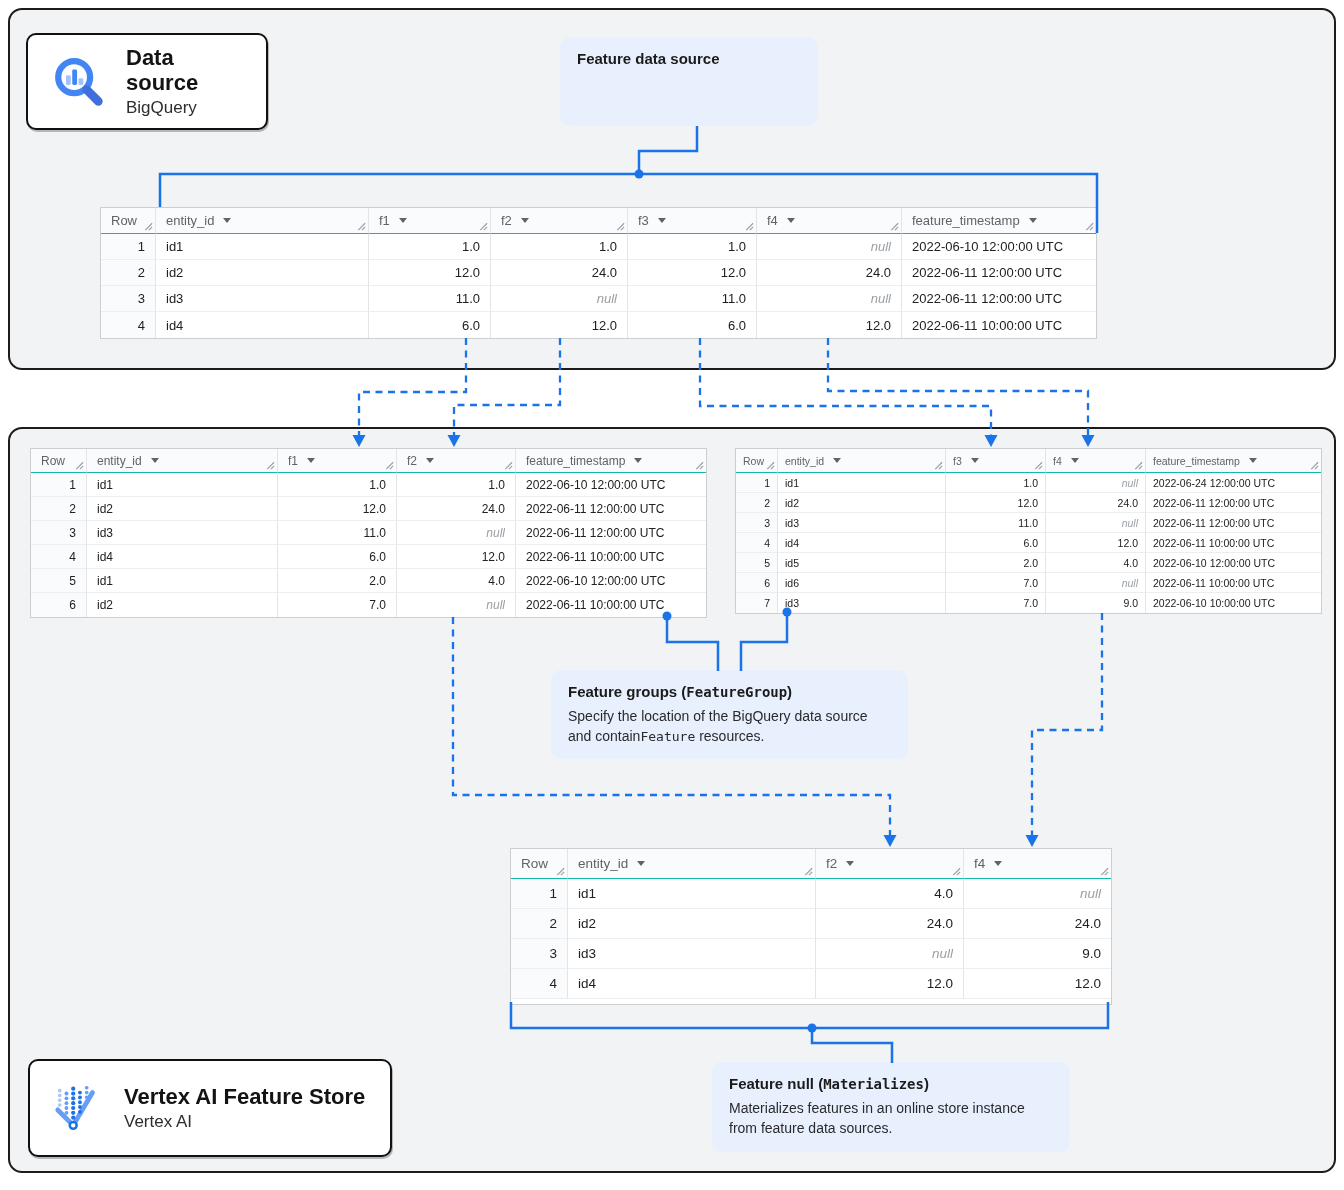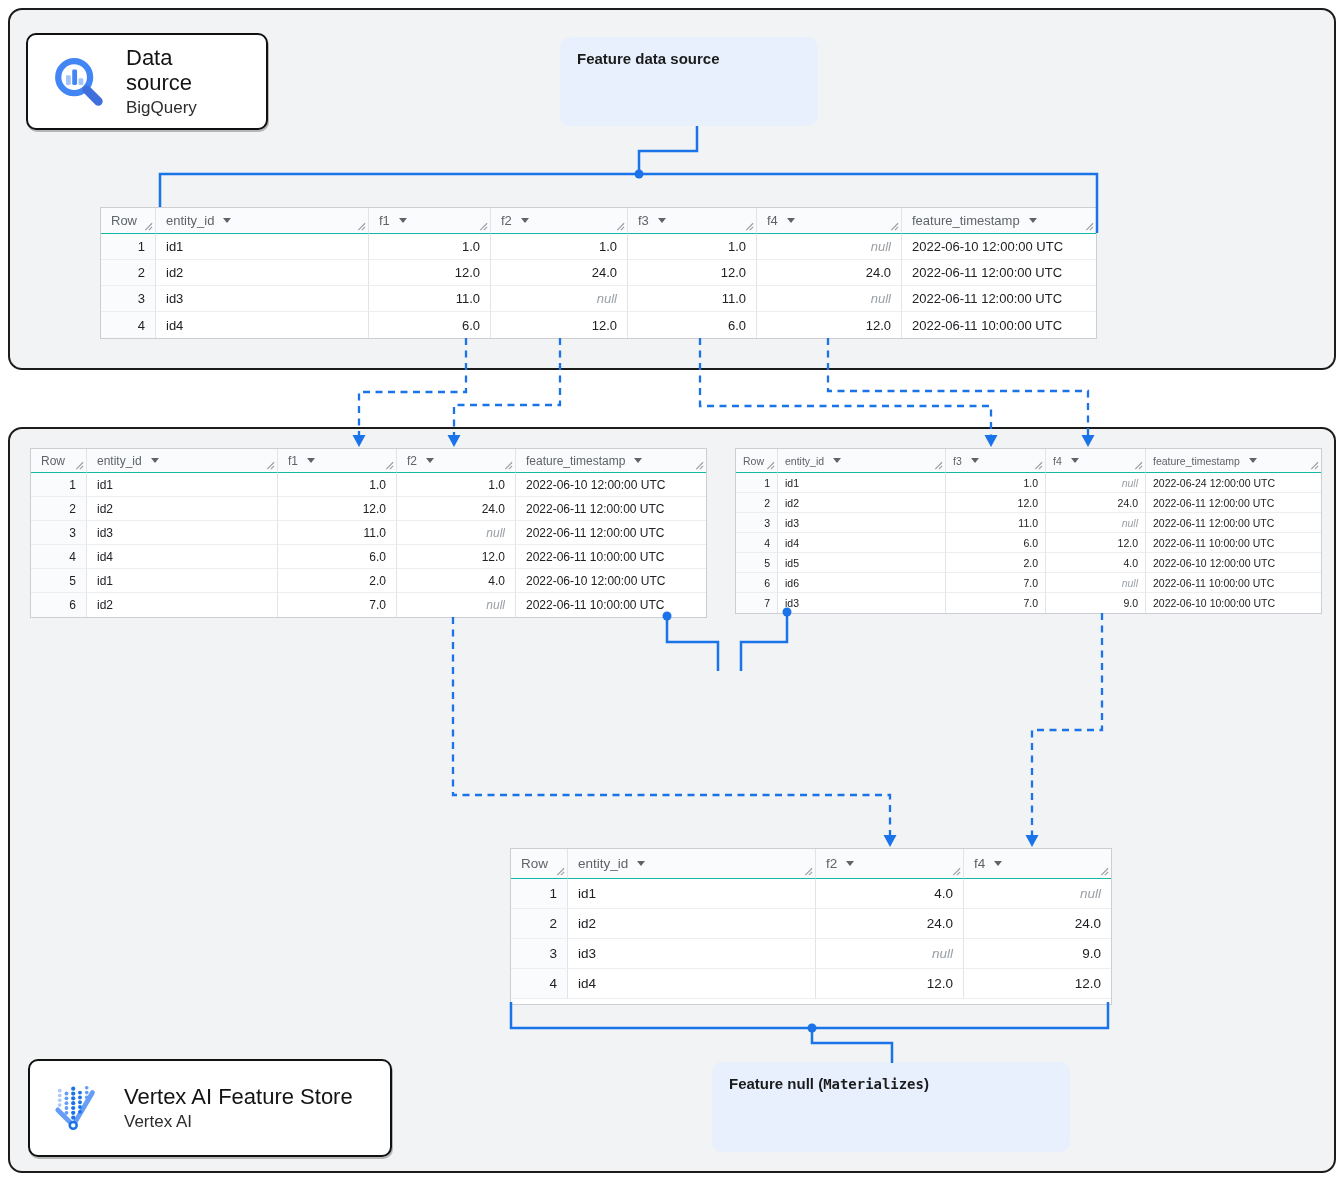--- a/index.html
+++ b/index.html
@@ -8,21 +8,21 @@
   #stage { position:relative; width:1344px; height:1190px; }
 
   .container { position:absolute; background:#f1f3f4; border:2px solid #1c1c1c; border-radius:14px; }
   #top-container { left:8px; top:8px; width:1328px; height:362px; }
   #mid-container { left:8px; top:427px; width:1328px; height:746px; }
 
   .card { position:absolute; background:#ffffff; border:2.5px solid #111111; border-radius:10px;
     display:flex; align-items:center; gap:18px; padding:0 22px; box-shadow:1px 2px 0 rgba(0,0,0,.25); }
   #card-datasource { left:26px; top:33px; width:242px; height:97px; }
   #card-featurestore { left:28px; top:1059px; width:364px; height:98px; }
-  .card-title { font-size:22px; font-weight:normal; color:#131313; line-height:1.15; }
+  .card-title { font-size:22px; font-weight:bold; color:#131313; line-height:1.15; }
   .card-sub { font-size:17px; color:#2d2d2d; margin-top:3px; }
 
   .callout { position:absolute; background:#e8f0fe; border-radius:10px; padding:13px 17px; }
   #callout-fds { left:560px; top:37px; width:258px; height:89px; }
   #callout-fg  { left:551px; top:670px; width:357px; height:89px; }
   #callout-fv  { left:712px; top:1062px; width:358px; height:90px; }
   .callout-title { font-size:15px; font-weight:bold; color:#1b1b1b; margin-bottom:6px; }
   .callout-body { font-size:14px; color:#2a2a2e; line-height:1.44; }
   .mono { font-family:"DejaVu Sans Mono", monospace; font-size:0.93em; }
   .callout-title .mono { font-weight:bold; }
@@ -120,23 +120,28 @@
     <div>
       <div class="card-title">Vertex AI Feature Store</div>
       <div class="card-sub">Vertex AI</div>
     </div>
   </div>
 
   <div class="callout" id="callout-fds" style="z-index:2;">
     <div class="callout-title">Feature data source</div>
   </div>
 
+  <div class="callout" id="callout-fg" style="z-index:2;">
+    <div class="callout-title"><span>Feature groups (</span><span class="mono">FeatureGroup</span><span>)</span></div>
+    <div class="callout-body"><span>Specify the location of the BigQuery data source and contain</span><span class="mono">Feature</span><span> resources.</span></div>
+  </div>
 
   <div class="callout" id="callout-fv" style="z-index:2;">
     <div class="callout-title"><span>Feature null (</span><span class="mono">Materializes</span><span>)</span></div>
+    <div class="callout-body"><span>Materializes features in an online store instance from feature data sources.</span></div>
   </div>
 
   <div class="dtable" id="tbl-source">
       <div class="trow head">
         <div class="tc rownum" style="width: 55px; height: 26px;">
           <span>Row</span>
           <svg class="grip" width="10" height="10" viewBox="0 0 11 11">
             <path d="M10 2.5 L2.5 10 M10 6.5 L6.5 10" stroke="#9aa0a6" stroke-width="1.3" fill="none"></path>
           </svg>
         </div>

